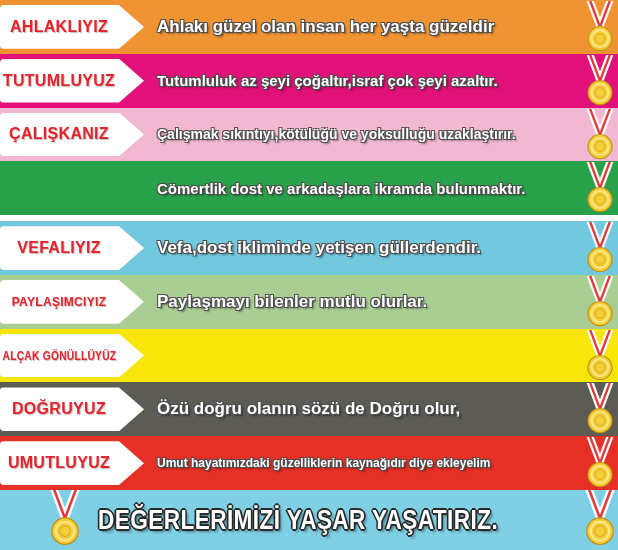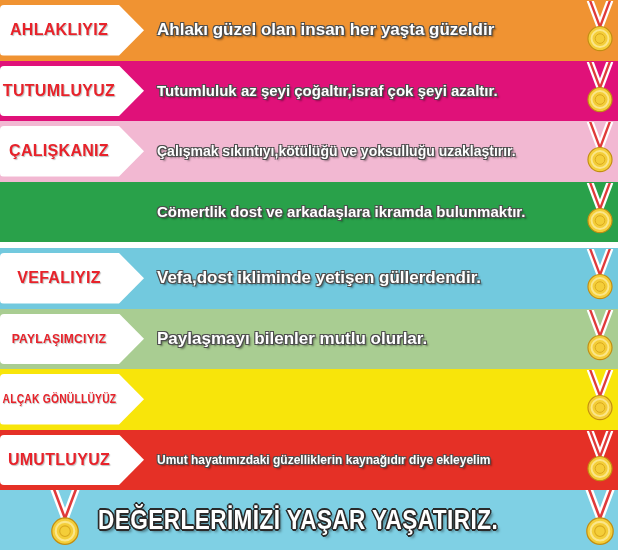--- a/index.html
+++ b/index.html
@@ -159,20 +159,31 @@
 
     <div class="row" style="background-color: rgb(248, 229, 10);">
       <div class="arrow">
         <span class="arrow-label lab-xs" style="color: rgb(232, 34, 42); transform: scaleX(0.820144);">ALÇAK GÖNÜLLÜYÜZ</span>
       </div>
       <svg class="medal" viewBox="0 0 32 54">
           <use href="#medal-shape"></use>
         </svg>
     </div>
 
+    <div class="row" style="background-color: rgb(92, 92, 84);">
+      <div class="arrow">
+        <span class="arrow-label" style="color: rgb(232, 34, 42);">DOĞRUYUZ</span>
+      </div>
+      <div class="band-text-wrap">
+        <span class="band-text">Özü doğru olanın sözü de Doğru olur,</span>
+      </div>
+      <svg class="medal" viewBox="0 0 32 54">
+          <use href="#medal-shape"></use>
+        </svg>
+    </div>
 
     <div class="row" style="background-color: rgb(229, 48, 38);">
       <div class="arrow">
         <span class="arrow-label" style="color: rgb(232, 34, 42);">UMUTLUYUZ</span>
       </div>
       <div class="band-text-wrap">
         <span class="band-text fs13">Umut hayatımızdaki güzelliklerin kaynağıdır diye ekleyelim</span>
       </div>
       <svg class="medal" viewBox="0 0 32 54">
           <use href="#medal-shape"></use>

